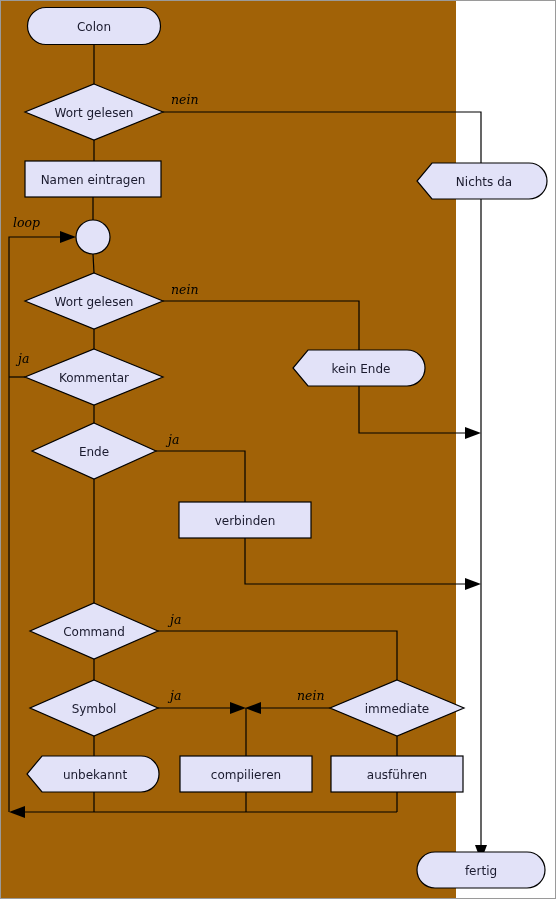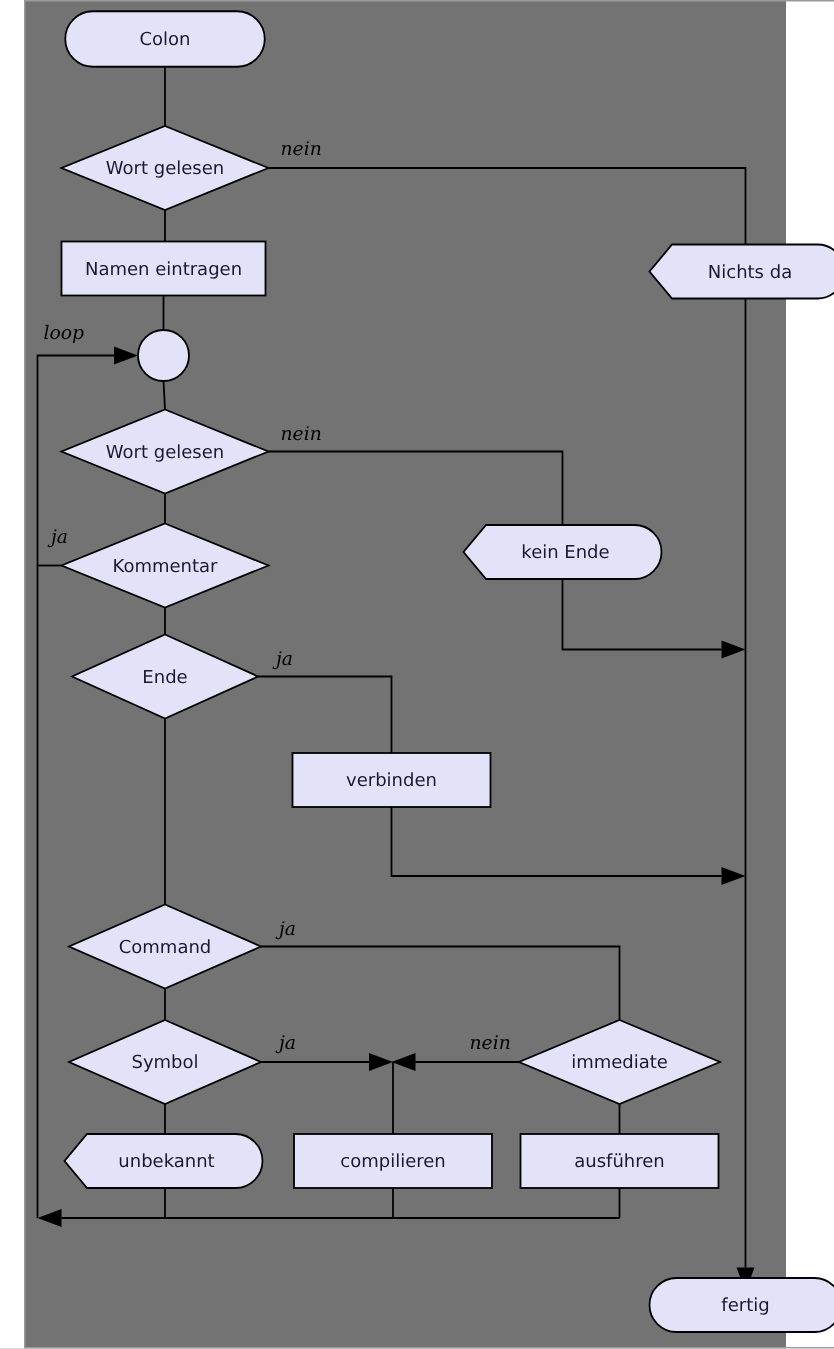--- a/index.html
+++ b/index.html
@@ -8,24 +8,23 @@
     background: #ffffff;
   }
   body {
     width: 556px;
     height: 899px;
     overflow: hidden;
     font-family: "DejaVu Sans", sans-serif;
   }
   #diagram-root {
     position: relative;
-    width: 508px;
+    width: 456px;
     height: 899px;
-    background: #737373;
-    margin-left: 16px;
+    background: #a16207;
   }
   svg#flowchart {
     display: block;
     width: 556px;
     height: 899px;
   }
   .node-shape {
     fill: #e2e2f8;
     stroke: #000000;
     stroke-width: 1.2;

